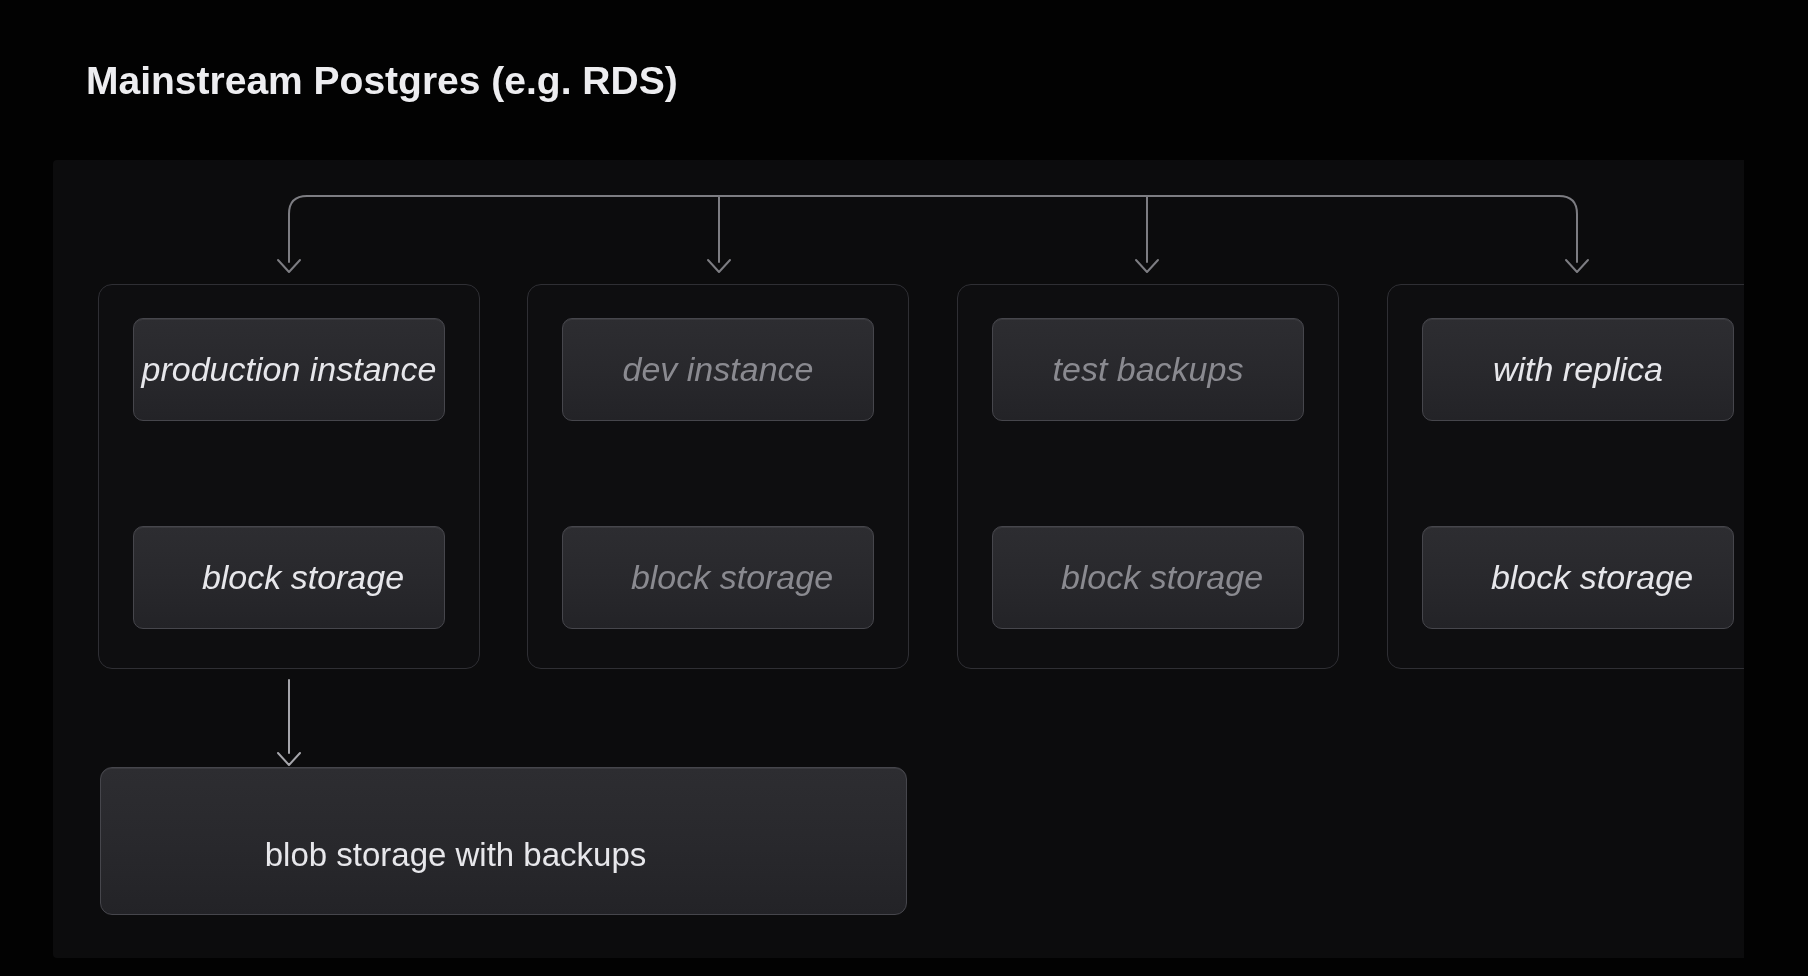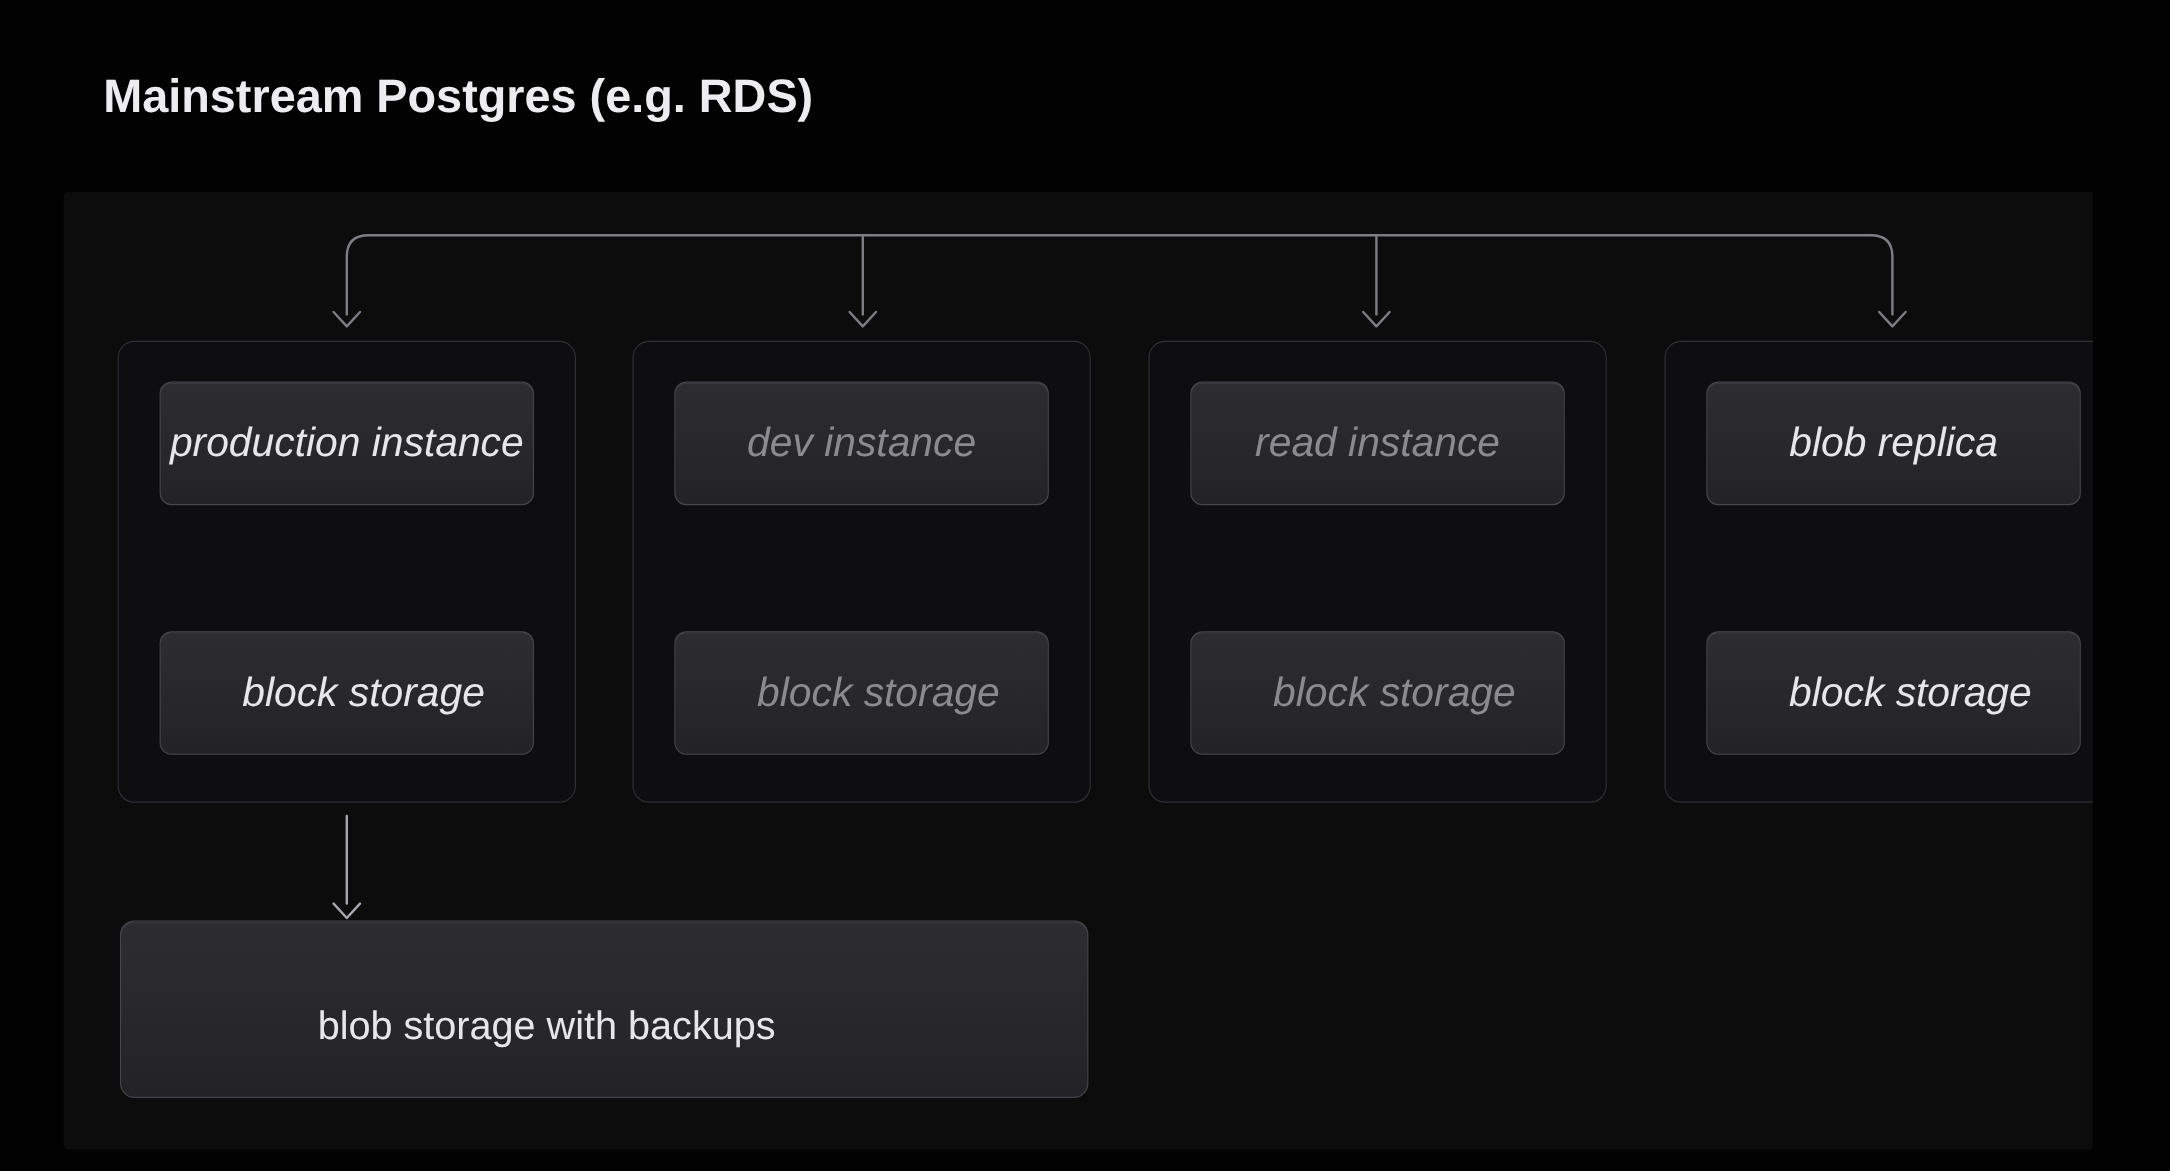--- a/index.html
+++ b/index.html
@@ -170,30 +170,30 @@
     <div class="node instance">
       <span class="node-label">dev instance</span>
     </div>
     <div class="node storage">
       <span class="node-label">block storage</span>
     </div>
   </div>
 
   <div class="column col-2 emph-dim">
     <div class="node instance">
-      <span class="node-label">read instance</span>
+      <span class="node-label">test backups</span>
     </div>
     <div class="node storage">
       <span class="node-label">block storage</span>
     </div>
   </div>
 
   <div class="column col-3 emph-bright">
     <div class="node instance">
-      <span class="node-label">blob replica</span>
+      <span class="node-label">with replica</span>
     </div>
     <div class="node storage">
       <span class="node-label">block storage</span>
     </div>
   </div>
 
   <div class="blob-box">
     <div class="blob-line">blob storage with backups</div>
   </div>
 

